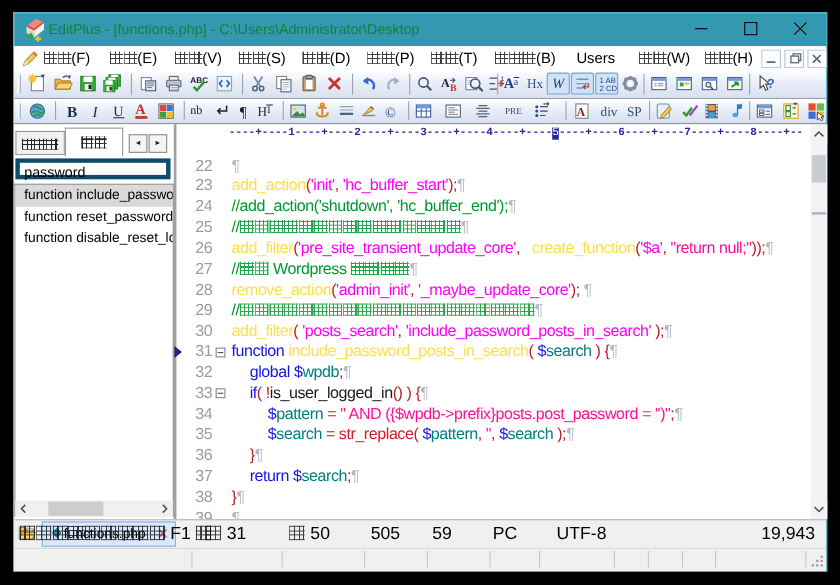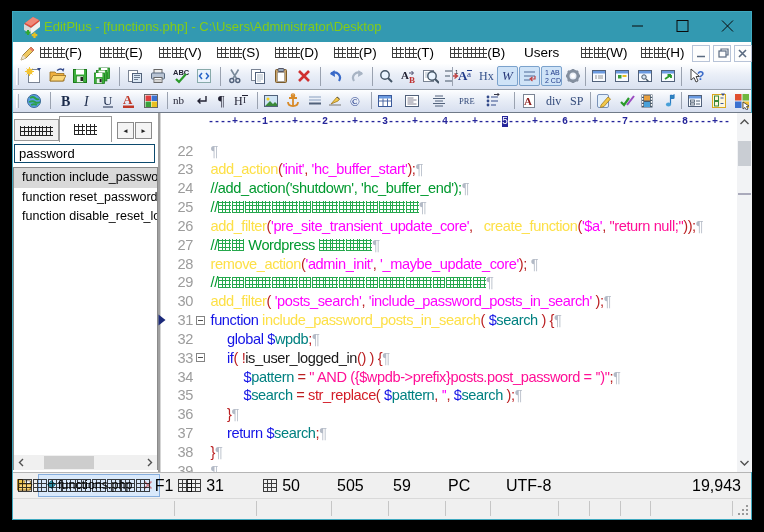--- a/index.html
+++ b/index.html
@@ -1,39 +1,39 @@
 <!DOCTYPE html>
 <html><head><meta charset="utf-8"><style>
 *{margin:0;padding:0;box-sizing:border-box}
 html,body{width:764px;height:532px;background:#000;overflow:hidden;position:relative;
  font-family:"Liberation Sans",sans-serif;}
 .abs{position:absolute}
 #win{left:12px;top:11px;width:740px;height:509px;background:#fff;border:1px solid #3fa9c0}
 #title{left:13px;top:12px;width:738px;height:30px;background:#3399b1}
-#titletext{left:44px;top:19px;font-size:13px;color:#84cc16}
+#titletext{left:44px;top:19px;font-size:13px;color:#15803d}
 .wbtn{top:18px;width:30px;height:16px}
 #menu{left:13px;top:42px;width:738px;height:22px;background:#fff}
 .mi{position:absolute;top:45px;font-size:13.5px;color:#000;white-space:nowrap}
 .cj{display:inline-block;width:0.88em;height:0.8em;margin:0 0.02em;vertical-align:-0.06em;opacity:.75;
  background:repeating-linear-gradient(0deg,currentColor 0 1px,transparent 1px 4px),
  repeating-linear-gradient(90deg,currentColor 0 1px,transparent 1px 4.2px);}
 .c .cj{opacity:.85;background:repeating-linear-gradient(0deg,currentColor 0 1px,transparent 1px 3.4px),
  repeating-linear-gradient(90deg,currentColor 0 1px,transparent 1px 3.7px);}
 .tab1 .cj,.tab2 .cj{opacity:.85}
 #tb1{left:13px;top:64px;width:738px;height:26px;background:linear-gradient(#fdfeff,#e9eef7 45%,#d9e1f0);border-bottom:1px solid #98a0ac}
 #tb2{left:13px;top:90px;width:738px;height:23px;background:linear-gradient(#fdfeff,#e9eef7 45%,#d7dfef);border-bottom:1px solid #707a88}
 .grip{position:absolute;left:3px;top:4px;bottom:4px;width:3px;border-left:1px solid #fff;border-right:1px solid #aab2c0}
 .ico{position:absolute;width:18px;height:18px}
 .sep{position:absolute;top:3px;bottom:3px;width:1px;background:#9aa2b0}
 .tgl{position:absolute;width:21px;height:20px;background:#cfe3f7;border:1px solid #7ba2cc;border-radius:2px}
 #sidebar{left:13px;top:113px;width:145px;height:359px;background:#fff}
 .tab1{left:14px;top:119px;width:45px;height:22px;background:#f1f1f1;border:1px solid #9a9a9a;font-size:12px;color:#000;text-align:center;padding-top:4px}
 .tab2{left:59px;top:116px;width:53px;height:26px;background:#fff;border:1px solid #9a9a9a;border-bottom:0;font-size:13px;color:#000;text-align:center;padding-top:5px;z-index:3}
 .tarr{top:122px;width:17px;height:17px;background:#f4f4f4;border:1px solid #8a8a8a;text-align:center;font-size:6.5px;color:#222;line-height:16px}
-#search{left:14px;top:144px;width:141px;height:19px;border:1px solid #0c4a6e;background:#fff;font-size:13px;color:#000;padding:1px 0 0 4px}
+#search{left:14px;top:144px;width:141px;height:19px;border:4px solid #0c4a6e;background:#fff;font-size:13px;color:#000;padding:1px 0 0 4px}
 #list{left:13px;top:167px;width:145px;height:303px;border:1px solid #8a8a8a;border-bottom:0;background:#fff;overflow:hidden}
 .li{height:19.5px;font-size:12.5px;color:#000;padding:2px 0 0 8px;white-space:nowrap}
 #hsb{left:14px;top:455px;width:143px;height:15px;background:#f0f0f0}
 #splitter{left:158px;top:113px;width:3px;height:359px;background:#a0a0a0;border-right:1px solid #d5d5d5}
 #editor{left:161px;top:113px;width:576px;height:359px;background:#fff;overflow:hidden}
 #ruler{position:absolute;left:47px;top:2px;font-family:"Liberation Mono",monospace;font-size:10px;font-weight:bold;color:#26269a;white-space:pre;letter-spacing:0}
 #ruler b{font-weight:normal;background:#26269a;color:#fff}
 #code{position:absolute;left:0;top:28.2px;width:576px;font-size:14.6px;letter-spacing:-0.4px;line-height:18.85px;white-space:pre;color:#1a1a1a}
 .ln{display:inline-block;width:32px;text-align:right;color:#9c9c9c}
 .cl{white-space:pre}

